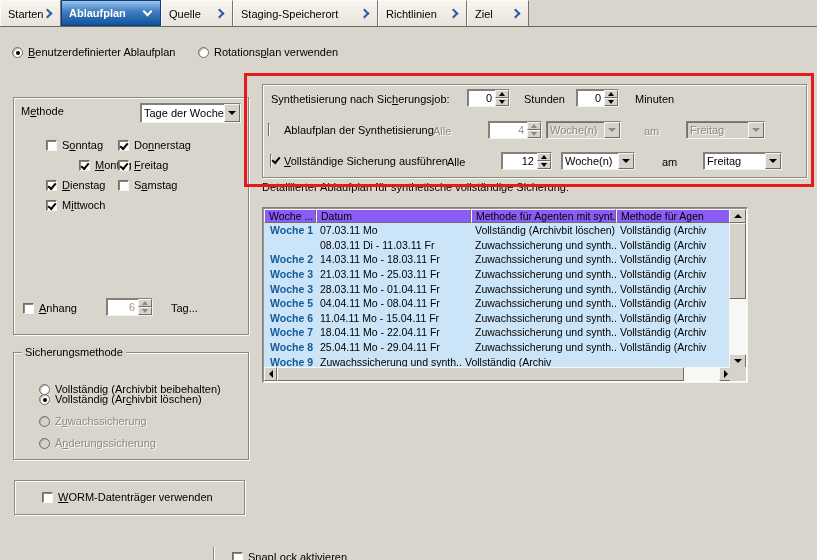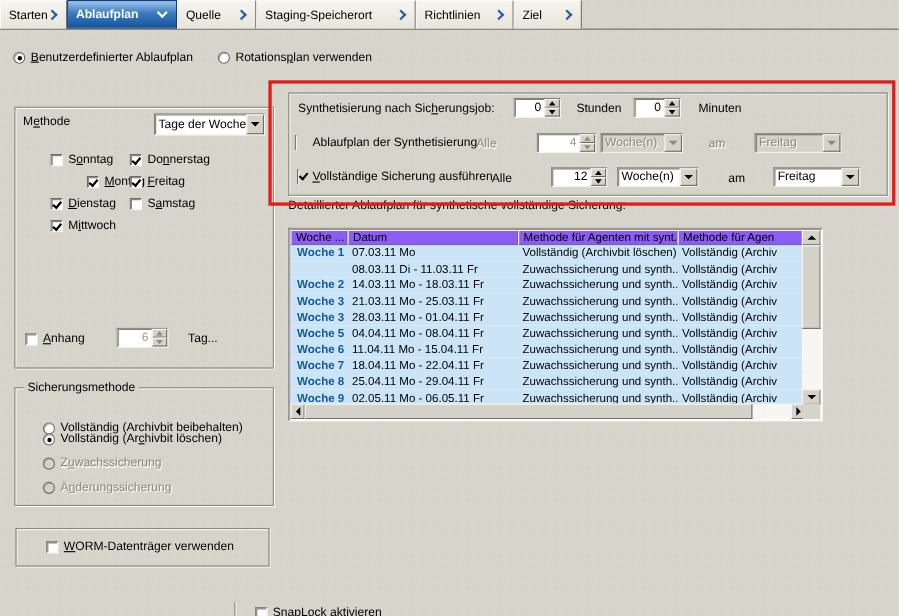--- a/index.html
+++ b/index.html
@@ -285,21 +285,20 @@
           <div class="td w4">Vollständig (Archiv</div>
         </div>
         <div class="tr">
           <div class="td w1">Woche 8</div>
           <div class="td w2">25.04.11 Mo - 29.04.11 Fr</div>
           <div class="td w3">Zuwachssicherung und synth...</div>
           <div class="td w4">Vollständig (Archiv</div>
         </div>
         <div class="tr">
           <div class="td w1">Woche 9</div>
-          <div class="td w2">02.05.11 Mo - 06.05.11 Fr</div>
           <div class="td w3">Zuwachssicherung und synth...</div>
           <div class="td w4">Vollständig (Archiv</div>
         </div>
       </div>
       <div class="vscroll">
         <span class="vs-up btn3d">
             <i class="sarr-up"></i>
           </span>
         <span class="vs-thumb btn3d"></span>
         <span class="vs-down btn3d">

